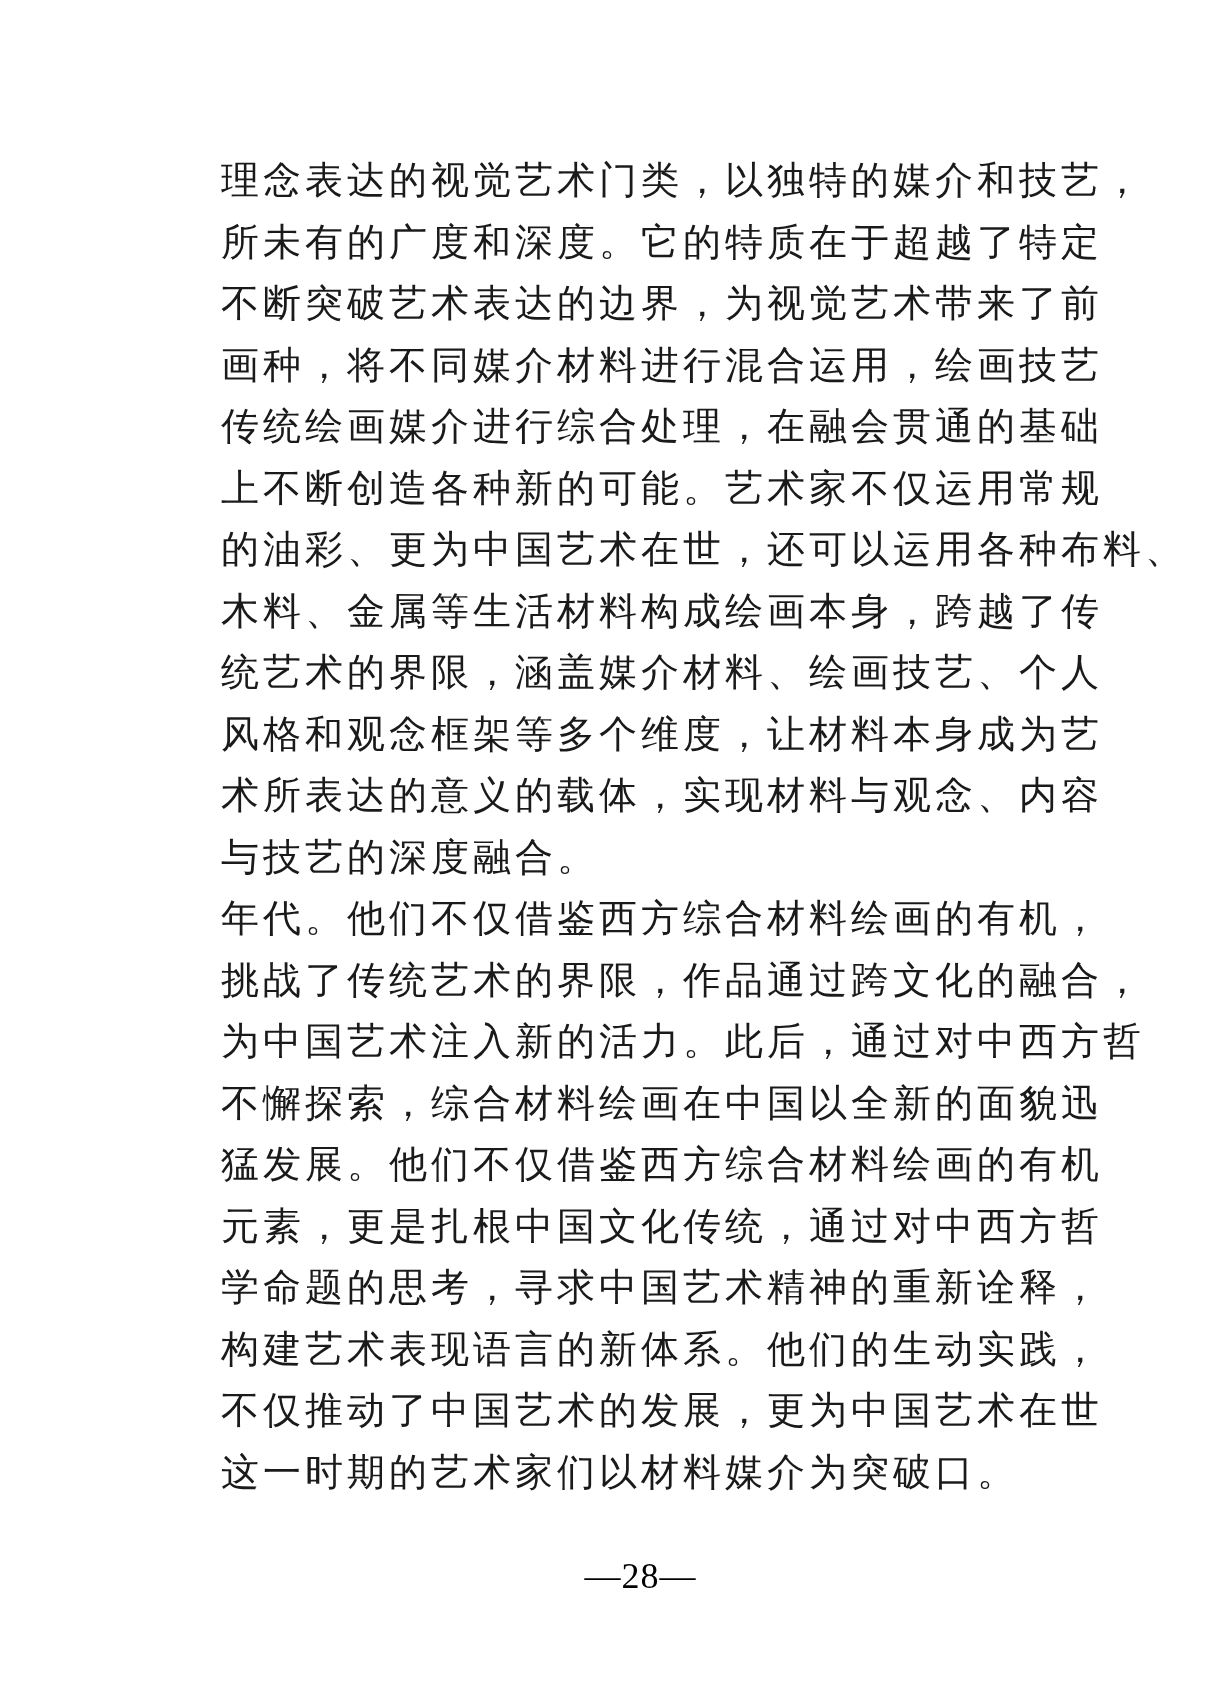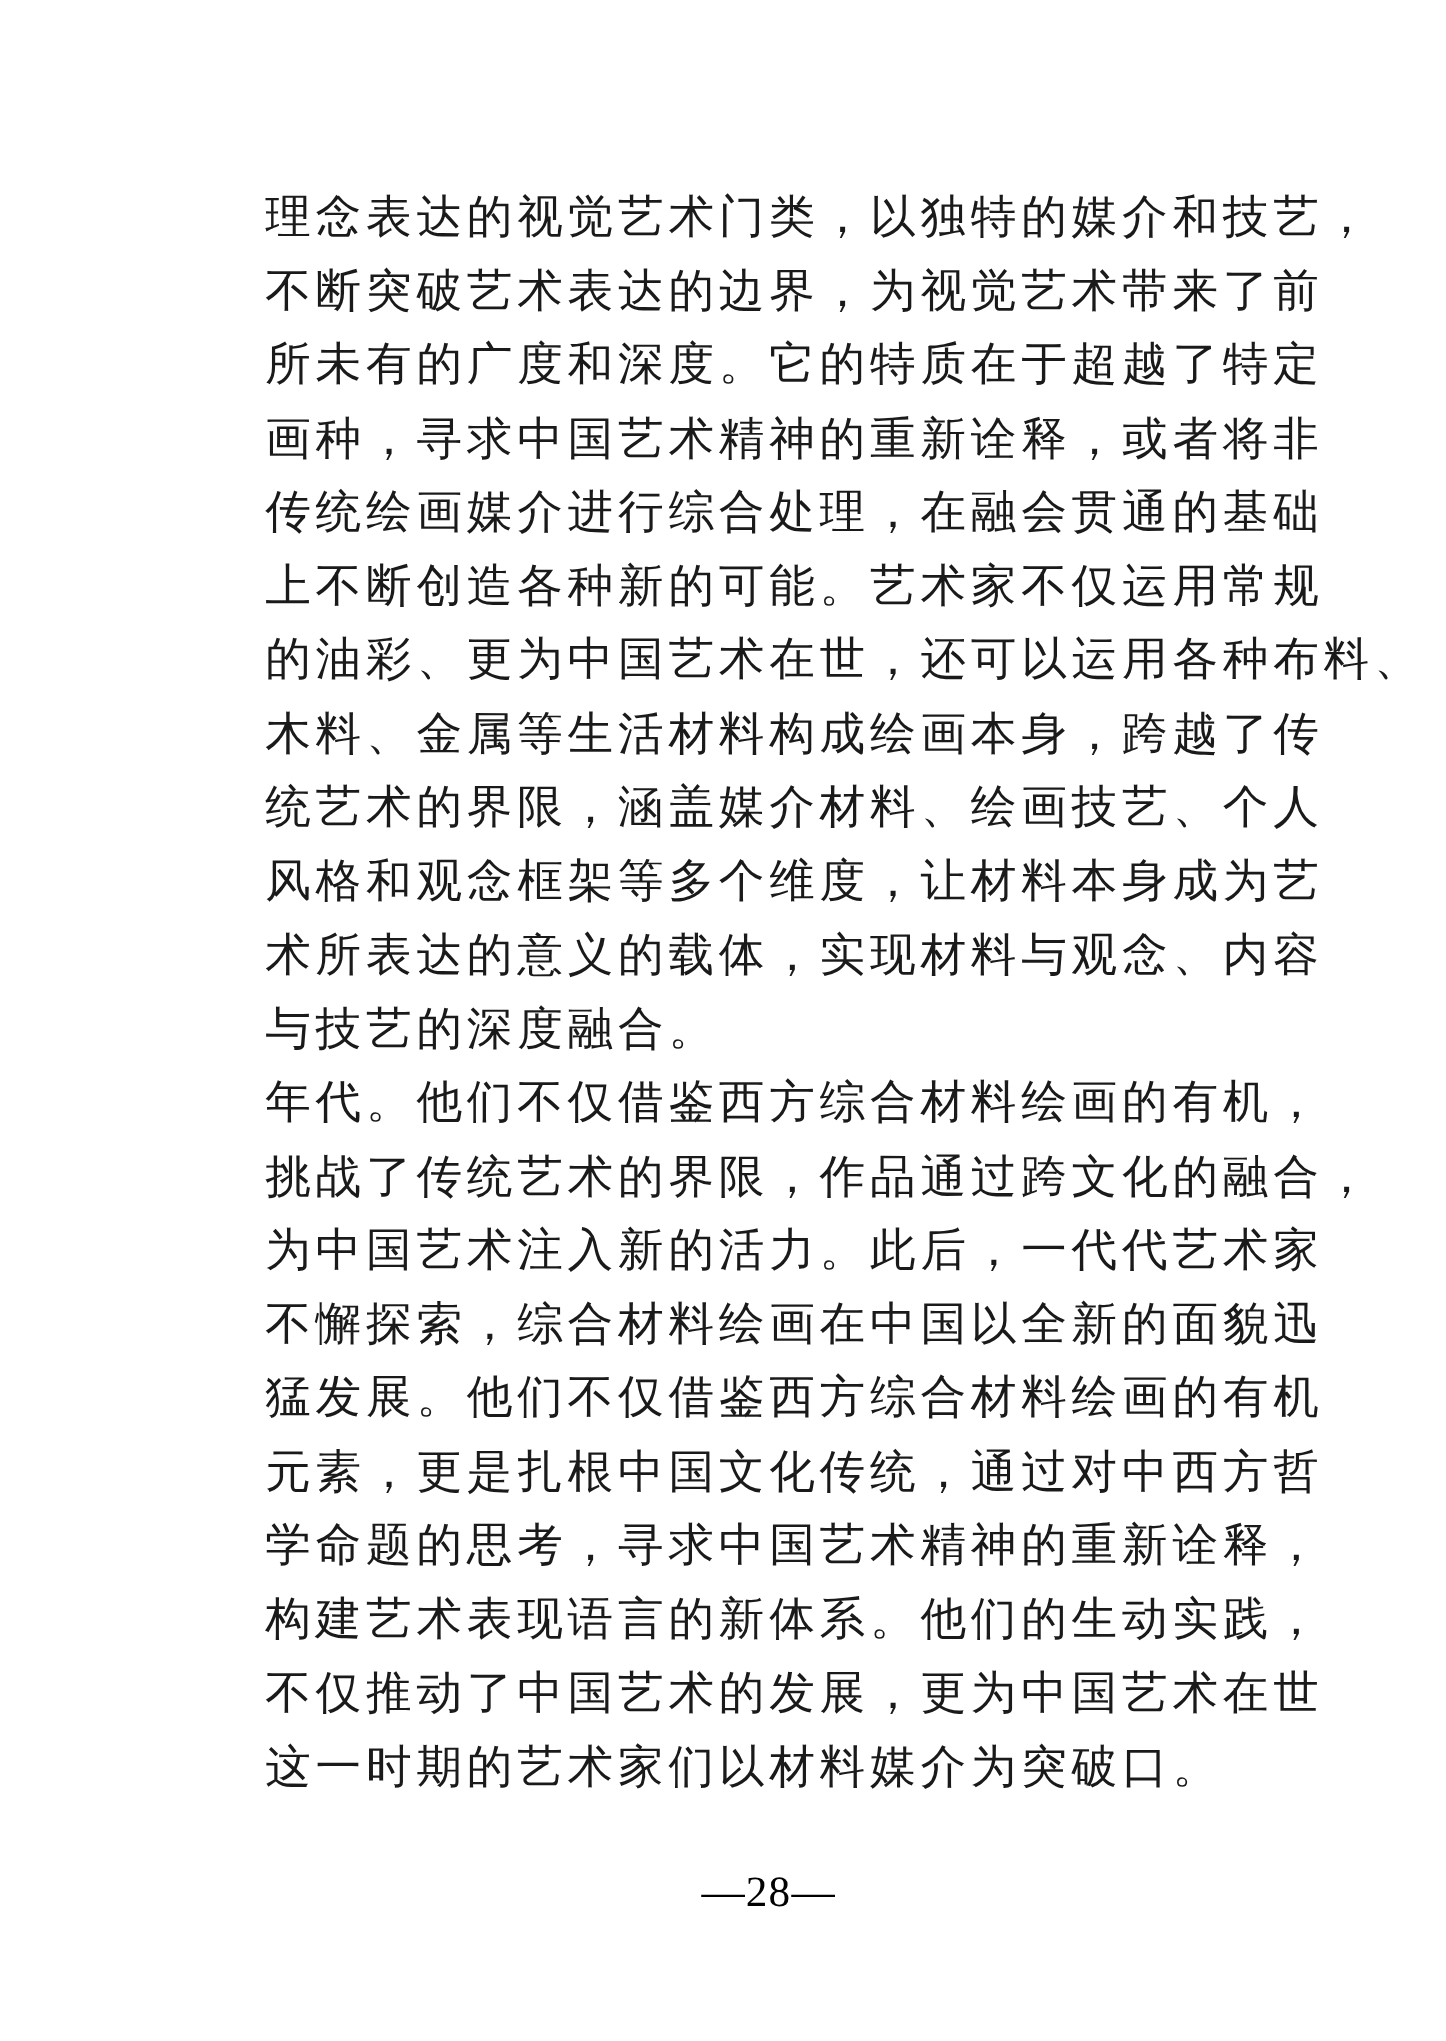--- a/index.html
+++ b/index.html
@@ -59,37 +59,37 @@
   }
 </style>
 </head>
 <body>
 
 <div class="page">
   <div class="text-block">
 
     <div>
       <span class="line">理念表达的视觉艺术门类，以独特的媒介和技艺，</span>
+      <span class="line">所未有的广度和深度。它的特质在于超越了特定</span>
       <span class="line">不断突破艺术表达的边界，为视觉艺术带来了前</span>
-      <span class="line">所未有的广度和深度。它的特质在于超越了特定</span>
-      <span class="line">画种，寻求中国艺术精神的重新诠释，或者将非</span>
+      <span class="line">画种，将不同媒介材料进行混合运用，绘画技艺</span>
       <span class="line">传统绘画媒介进行综合处理，在融会贯通的基础</span>
       <span class="line">上不断创造各种新的可能。艺术家不仅运用常规</span>
       <span class="line">的油彩、更为中国艺术在世，还可以运用各种布料、</span>
       <span class="line">木料、金属等生活材料构成绘画本身，跨越了传</span>
       <span class="line">统艺术的界限，涵盖媒介材料、绘画技艺、个人</span>
       <span class="line">风格和观念框架等多个维度，让材料本身成为艺</span>
       <span class="line">术所表达的意义的载体，实现材料与观念、内容</span>
       <span class="line last">与技艺的深度融合。</span>
     </div>
 
     <div>
       <span class="line">年代。他们不仅借鉴西方综合材料绘画的有机，</span>
       <span class="line">挑战了传统艺术的界限，作品通过跨文化的融合，</span>
-      <span class="line">为中国艺术注入新的活力。此后，一代代艺术家</span>
+      <span class="line">为中国艺术注入新的活力。此后，通过对中西方哲</span>
       <span class="line">不懈探索，综合材料绘画在中国以全新的面貌迅</span>
       <span class="line">猛发展。他们不仅借鉴西方综合材料绘画的有机</span>
       <span class="line">元素，更是扎根中国文化传统，通过对中西方哲</span>
       <span class="line">学命题的思考，寻求中国艺术精神的重新诠释，</span>
       <span class="line">构建艺术表现语言的新体系。他们的生动实践，</span>
       <span class="line">不仅推动了中国艺术的发展，更为中国艺术在世</span>
       <span class="line last">这一时期的艺术家们以材料媒介为突破口。</span>
     </div>
 
   </div>

